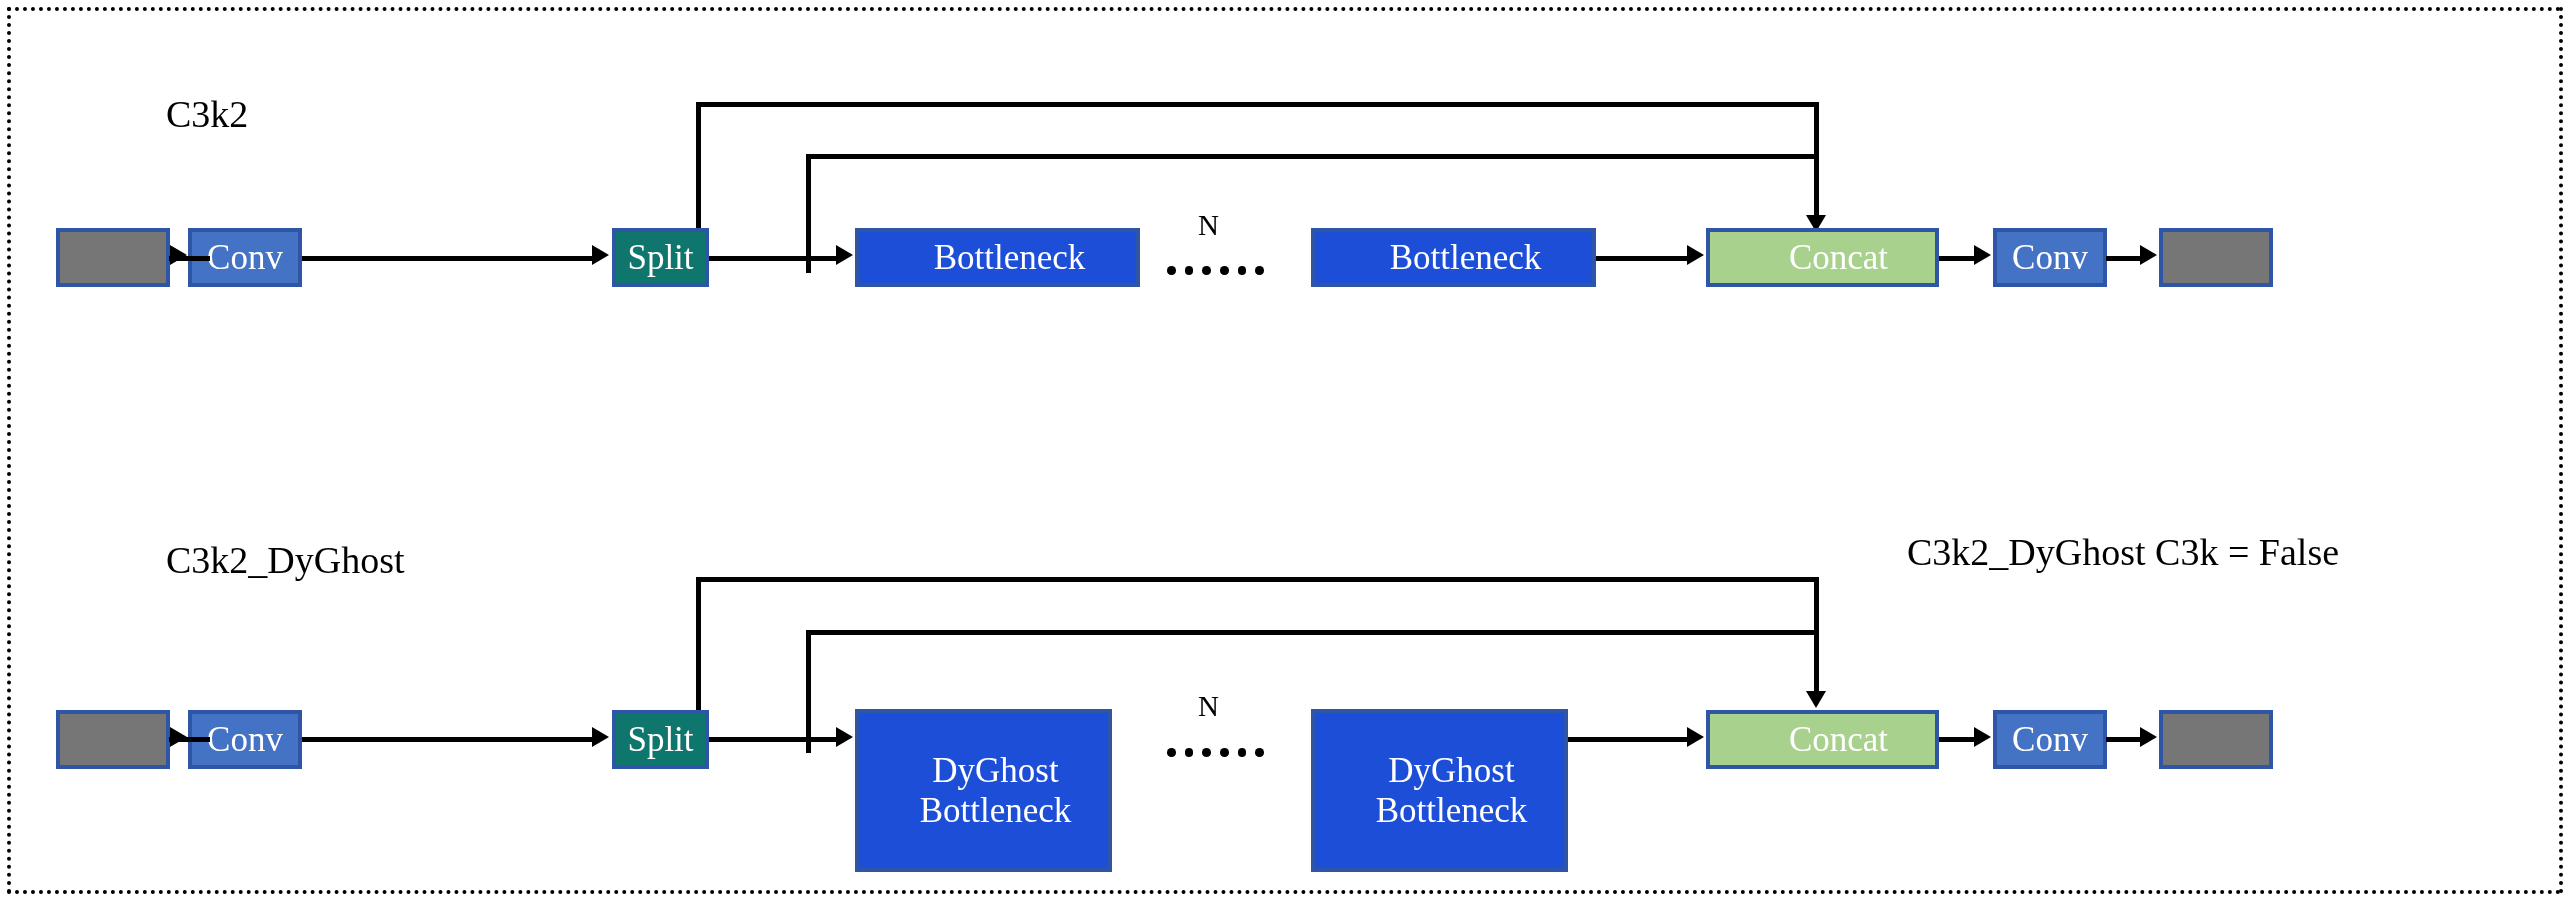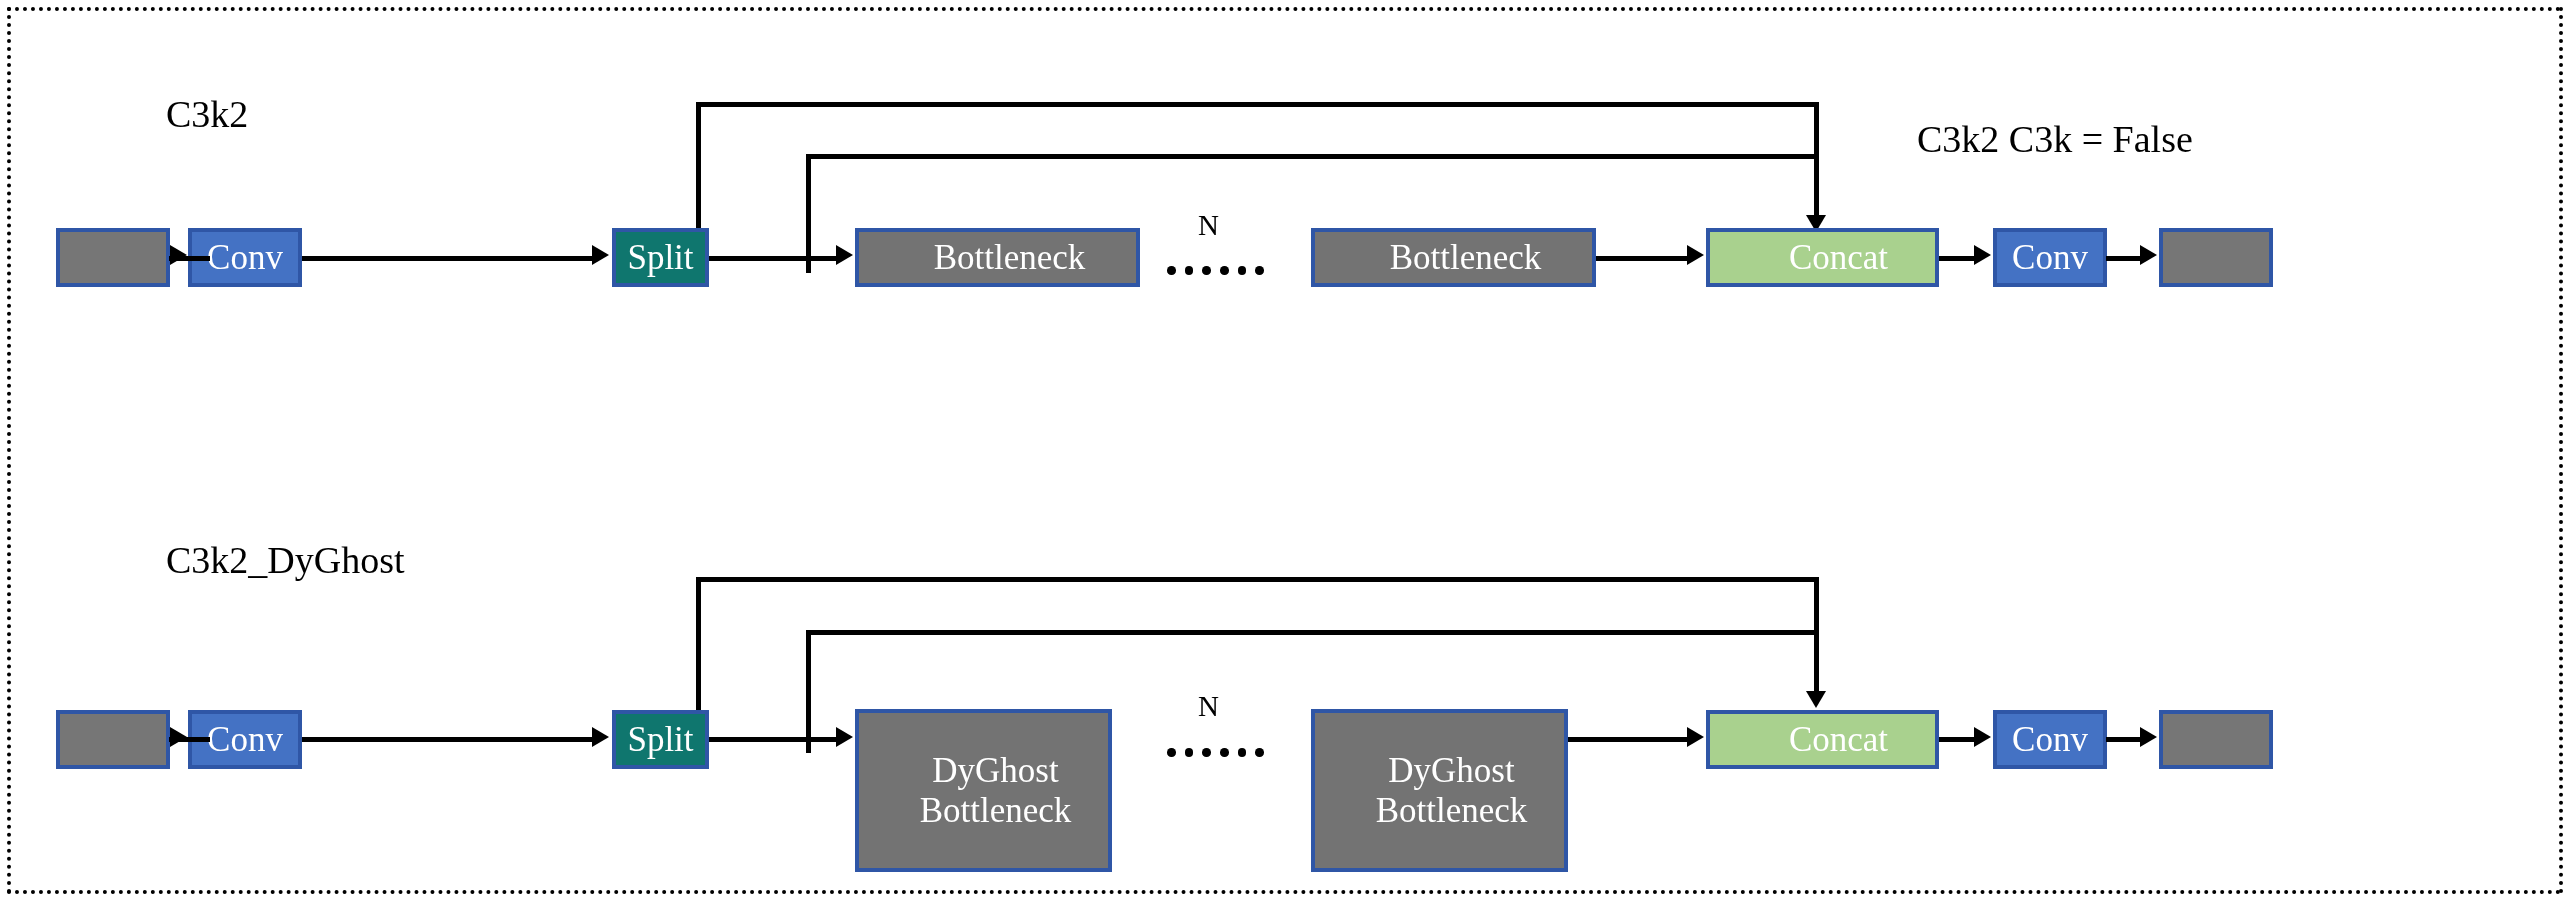--- a/index.html
+++ b/index.html
@@ -37,21 +37,21 @@
     text-align: center;
     color: #ffffff;
     font-size: 35px;
     line-height: 1.12;
     font-family: "Liberation Serif", "DejaVu Serif", serif;
     white-space: pre-line;
   }
   .node.grey   { background: #767676; }
   .node.conv   { background: #4472c4; }
   .node.split  { background: #0f766e; }
-  .node.bneck  { background: #737373; padding-left: 24px; }
+  .node.bneck  { background: #1d4ed8; padding-left: 24px; }
   .node.concat { background: #a9d18e; padding-left: 32px; }
 
   
   .hline, .vline {
     position: absolute;
     background: #000000;
   }
   .hline { height: 4.6px; }
   .vline { width: 4.6px; }
 
@@ -97,21 +97,20 @@
 </style>
 </head>
 <body>
 
 <div id="canvas">
 
   <div class="outer-frame"></div>
 
   <div class="label big" style="left:166px; top:92px;">C3k2</div>
 
-  <div class="label big" style="left:1917px; top:117px;">C3k2 C3k = False</div>
 
   <div class="vline" style="left:696px; top:102px; height:131px;"></div>
   <div class="hline" style="left:696px; top:102px; width:1123px;"></div>
 
   <div class="vline" style="left:806px; top:154px; height:119px;"></div>
   <div class="hline" style="left:806px; top:154px; width:1013px;"></div>
 
   <div class="vline" style="left:1814px; top:102px; height:119px;"></div>
   <div class="arrow-d" style="left:1806px; top:215px;"></div>
 
@@ -155,20 +154,21 @@
     <span></span>
       <span></span>
       <span></span>
       <span></span>
       <span></span>
       <span></span>
   </div>
 
   <div class="label big" style="left:166px; top:538px;text-align:right;">C3k2_DyGhost</div>
 
+  <div class="label big" style="left:1907px; top:530px;">C3k2_DyGhost C3k = False</div>
 
   <div class="vline" style="left:696px; top:577px; height:135px;"></div>
   <div class="hline" style="left:696px; top:577px; width:1123px;"></div>
 
   <div class="vline" style="left:806px; top:630px; height:123px;"></div>
   <div class="hline" style="left:806px; top:630px; width:1013px;"></div>
 
   <div class="vline" style="left:1814px; top:577px; height:119px;"></div>
   <div class="arrow-d" style="left:1806px; top:691px;"></div>
 

